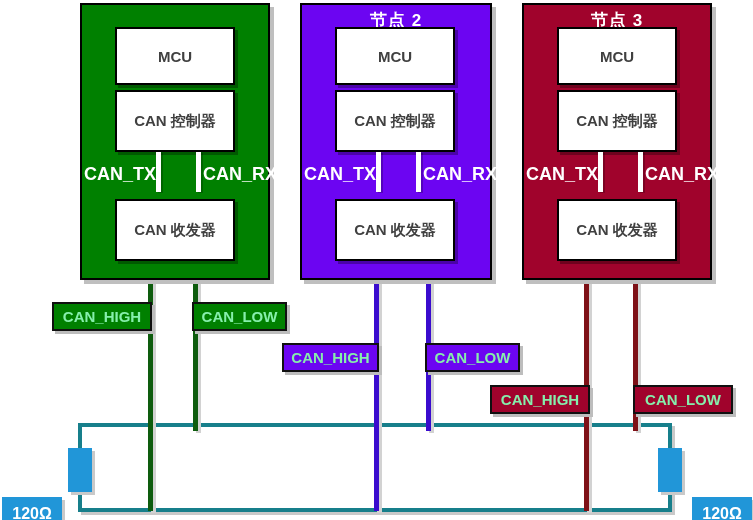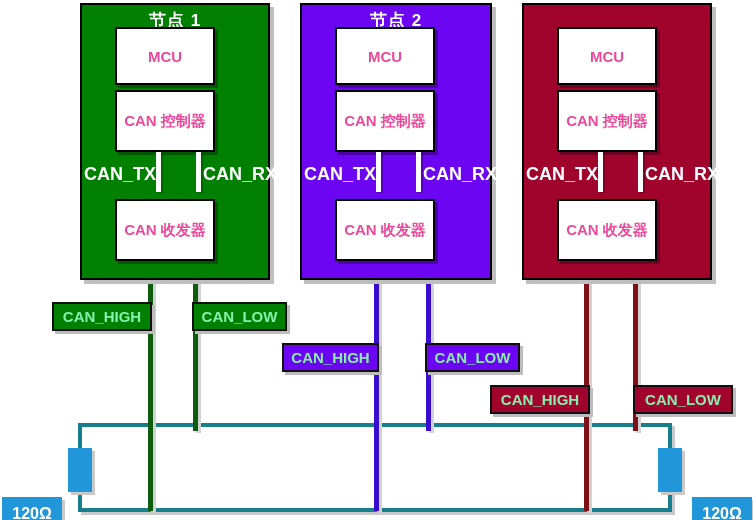--- a/index.html
+++ b/index.html
@@ -11,23 +11,23 @@
   .node{
     position:absolute;top:3px;width:190px;height:277px;
     border:2px solid #000;box-sizing:border-box;
     box-shadow:4px 4px 0 #bfbfbf;
   }
   .node-title{
     position:absolute;top:4px;left:0;width:100%;text-align:center;
     color:#fff;font-weight:bold;font-size:17px;letter-spacing:1px;
   }
   .inner-box{
-    position:absolute;left:33px;width:100px;background:#fff;border:2px solid #000;
+    position:absolute;left:33px;width:120px;background:#fff;border:2px solid #000;
     box-sizing:border-box;display:flex;align-items:center;justify-content:center;
-    color:#ec4899;font-weight:bold;font-size:15px;box-shadow:3px 3px 0 rgba(0,0,0,0.30);
+    color:#404040;font-weight:bold;font-size:15px;box-shadow:3px 3px 0 rgba(0,0,0,0.30);
     white-space:nowrap;
   }
   .mcu-box{top:22px;height:58px;}
   .ctrl-box{top:85px;height:62px;text-align:center;}
   .tran-box{top:194px;height:62px;}
   .conn{
     position:absolute;top:147px;width:5px;height:40px;background:#fff;
     box-shadow:2px 1px 0 rgba(0,0,0,0.22);
   }
   .conn-left{left:74px;}
@@ -78,21 +78,20 @@
   <div class="bus"></div>
 
   <div class="wire wire-high" style="left: 148px; background: rgb(14, 92, 14);"></div>
   <div class="wire wire-low" style="left: 193px; background: rgb(14, 92, 14);"></div>
   <div class="wire wire-high" style="left: 374px; background: rgb(58, 12, 206);"></div>
   <div class="wire wire-low" style="left: 426px; background: rgb(58, 12, 206);"></div>
   <div class="wire wire-high" style="left: 584px; background: rgb(126, 17, 23);"></div>
   <div class="wire wire-low" style="left: 633px; background: rgb(126, 17, 23);"></div>
 
   <div class="node" style="left: 80px; background: rgb(0, 128, 0);">
-    <div class="node-title">节点 1</div>
     <div class="inner-box mcu-box">MCU</div>
     <div class="inner-box ctrl-box">CAN 控制器</div>
     <div class="conn conn-left"></div>
     <div class="conn conn-right"></div>
     <div class="pin-label pin-tx">CAN_TX</div>
     <div class="pin-label pin-rx">CAN_RX</div>
     <div class="inner-box tran-box">CAN 收发器</div>
   </div>
 
   <div class="node" style="left: 300px; width: 192px; background: rgb(108, 5, 242);">
@@ -100,20 +99,21 @@
     <div class="inner-box mcu-box">MCU</div>
     <div class="inner-box ctrl-box">CAN 控制器</div>
     <div class="conn conn-left"></div>
     <div class="conn conn-right"></div>
     <div class="pin-label pin-tx">CAN_TX</div>
     <div class="pin-label pin-rx">CAN_RX</div>
     <div class="inner-box tran-box">CAN 收发器</div>
   </div>
 
   <div class="node" style="left: 522px; background: rgb(160, 3, 44);">
+    <div class="node-title">节点 3</div>
     <div class="inner-box mcu-box">MCU</div>
     <div class="inner-box ctrl-box">CAN 控制器</div>
     <div class="conn conn-left"></div>
     <div class="conn conn-right"></div>
     <div class="pin-label pin-tx">CAN_TX</div>
     <div class="pin-label pin-rx">CAN_RX</div>
     <div class="inner-box tran-box">CAN 收发器</div>
   </div>
 
   <div class="sig-label" style="left: 52px; top: 302px; width: 100px; background: rgb(0, 128, 0);">CAN_HIGH</div>

